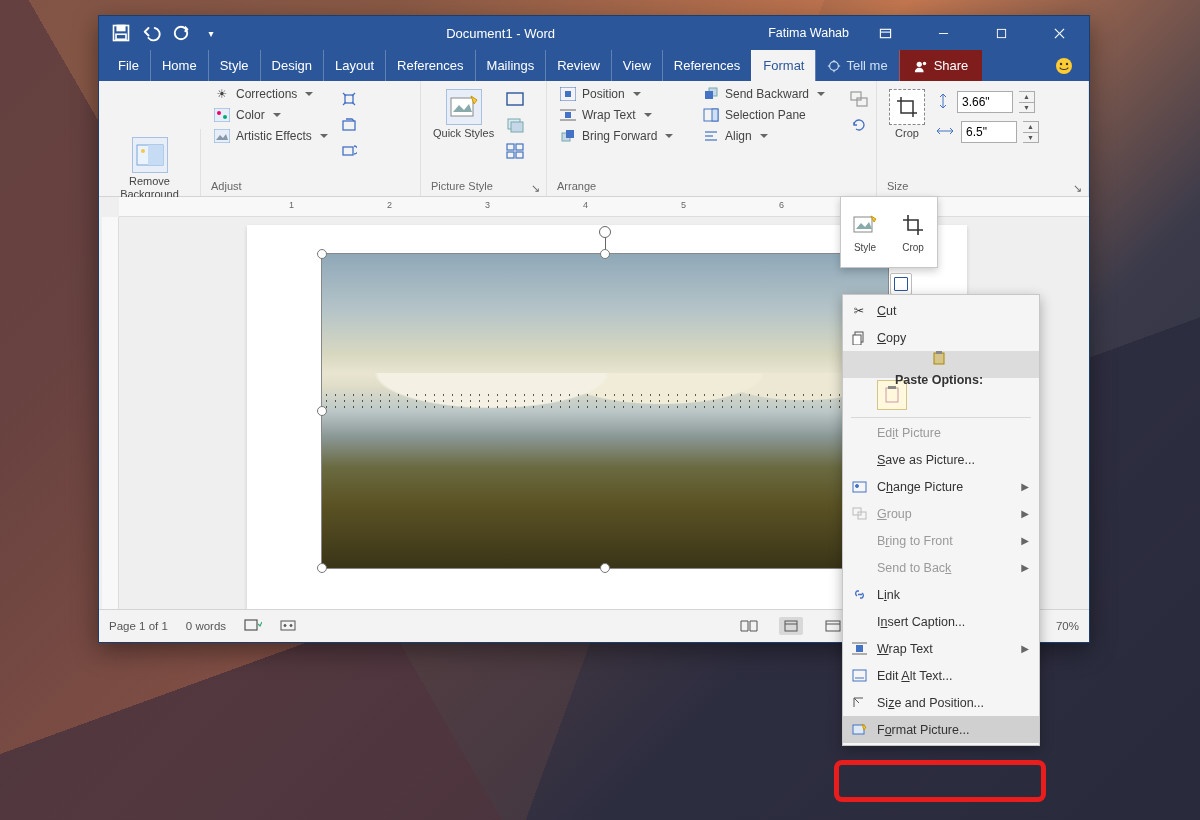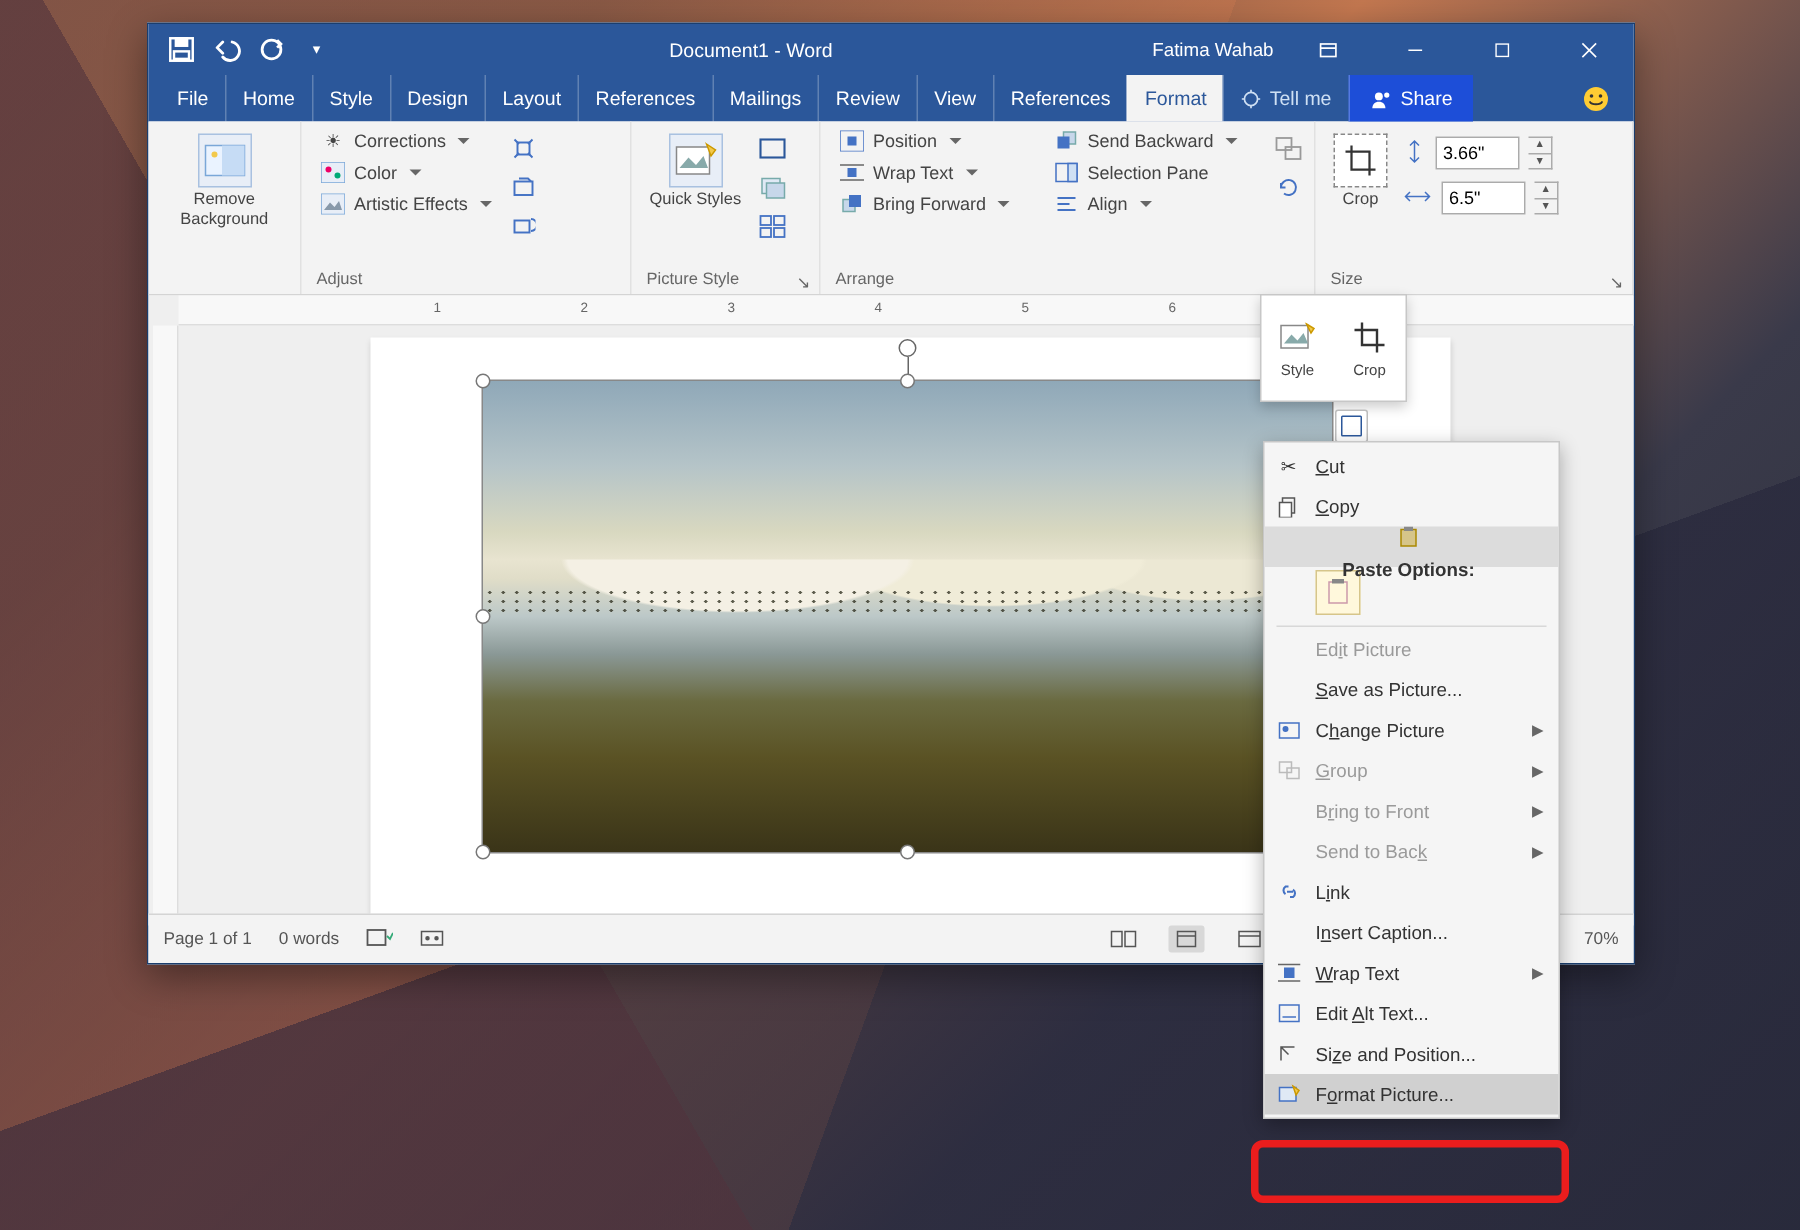--- a/index.html
+++ b/index.html
@@ -17,21 +17,21 @@
   .title-center { flex:1; text-align:center; font-size:13px; }
   .title-right { display:flex; align-items:center; gap:14px; padding-right:8px; }
   .winbtn { width:44px; height:34px; display:flex; align-items:center; justify-content:center; }
   .winbtn svg { width:11px; height:11px; }
   .ribbat svg { width:13px; height:13px; }
   .tabbar { height:31px; background:#2b579a; color:#fff; display:flex; align-items:stretch; font-size:13px; padding-left:8px; }
   .tab { padding:0 11px; display:flex; align-items:center; border-left:1px solid rgba(255,255,255,.25); cursor:default; }
   .tab.first { border-left:none; }
   .tab.active { background:#f3f3f3; color:#2b579a; }
   .tab.tell { color:#cfe0f4; }
-  .tab.share { background:#1d4ed8; padding:0 14px; gap:6px; }
+  .tab.share { background:#7f1d1d; padding:0 14px; gap:6px; }
   .smiley { margin-left:auto; padding:0 16px; display:flex; align-items:center; }
   .ribbon { height:116px; background:#f3f3f3; border-bottom:1px solid #d4d4d4; display:flex; align-items:stretch; font-size:12px; color:#444; }
   .group { border-right:1px solid #e1e1e1; padding:4px 10px 0; display:flex; flex-direction:column; }
   .group-body { flex:1; display:flex; align-items:flex-start; gap:8px; }
   .group-label { text-align:left; font-size:11px; color:#666; padding:2px 0 4px; position:relative; }
   .dlg-launch { position:absolute; right:-6px; bottom:3px; width:11px; height:11px; }
   .bigbtn { display:flex; flex-direction:column; align-items:center; gap:2px; padding:4px 2px; font-size:11px; text-align:center; line-height:1.2; }
   .bigbtn .ico { width:36px; height:36px; background:#e8eef7; border:1px solid #a9c1e0; display:flex; align-items:center; justify-content:center; }
   .vlist { display:flex; flex-direction:column; gap:3px; }
   .ritem { display:flex; align-items:center; gap:5px; font-size:12px; padding:1px 2px; }
@@ -183,21 +183,21 @@
           <circle cx="9" cy="9" r="8" fill="#ffcc33"></circle>
           <circle cx="6" cy="7" r="1.2" fill="#333"></circle>
           <circle cx="12" cy="7" r="1.2" fill="#333"></circle>
           <path d="M5 11c1 2 7 2 8 0" stroke="#333" stroke-width="1.2" fill="none" stroke-linecap="round"></path>
         </svg>
     </div>
   </div>
 
   <div class="ribbon">
 
-    <div class="group" style="width:102px;">
+    <div class="group" style="width:102px;margin-top:48px;">
       <div class="group-body" style="justify-content:center;">
         <div class="bigbtn">
           <div class="ico">
               <svg width="28" height="22" viewBox="0 0 28 22">
                 <rect x="1" y="1" width="26" height="20" fill="#eaf3ff" stroke="#7aa7d8"></rect>
                 <rect x="12" y="1" width="15" height="20" fill="#c6dcf5"></rect>
                 <circle cx="7" cy="7" r="2" fill="#f2c94c"></circle>
               </svg>
             </div>
           <span>Remove Background</span>

